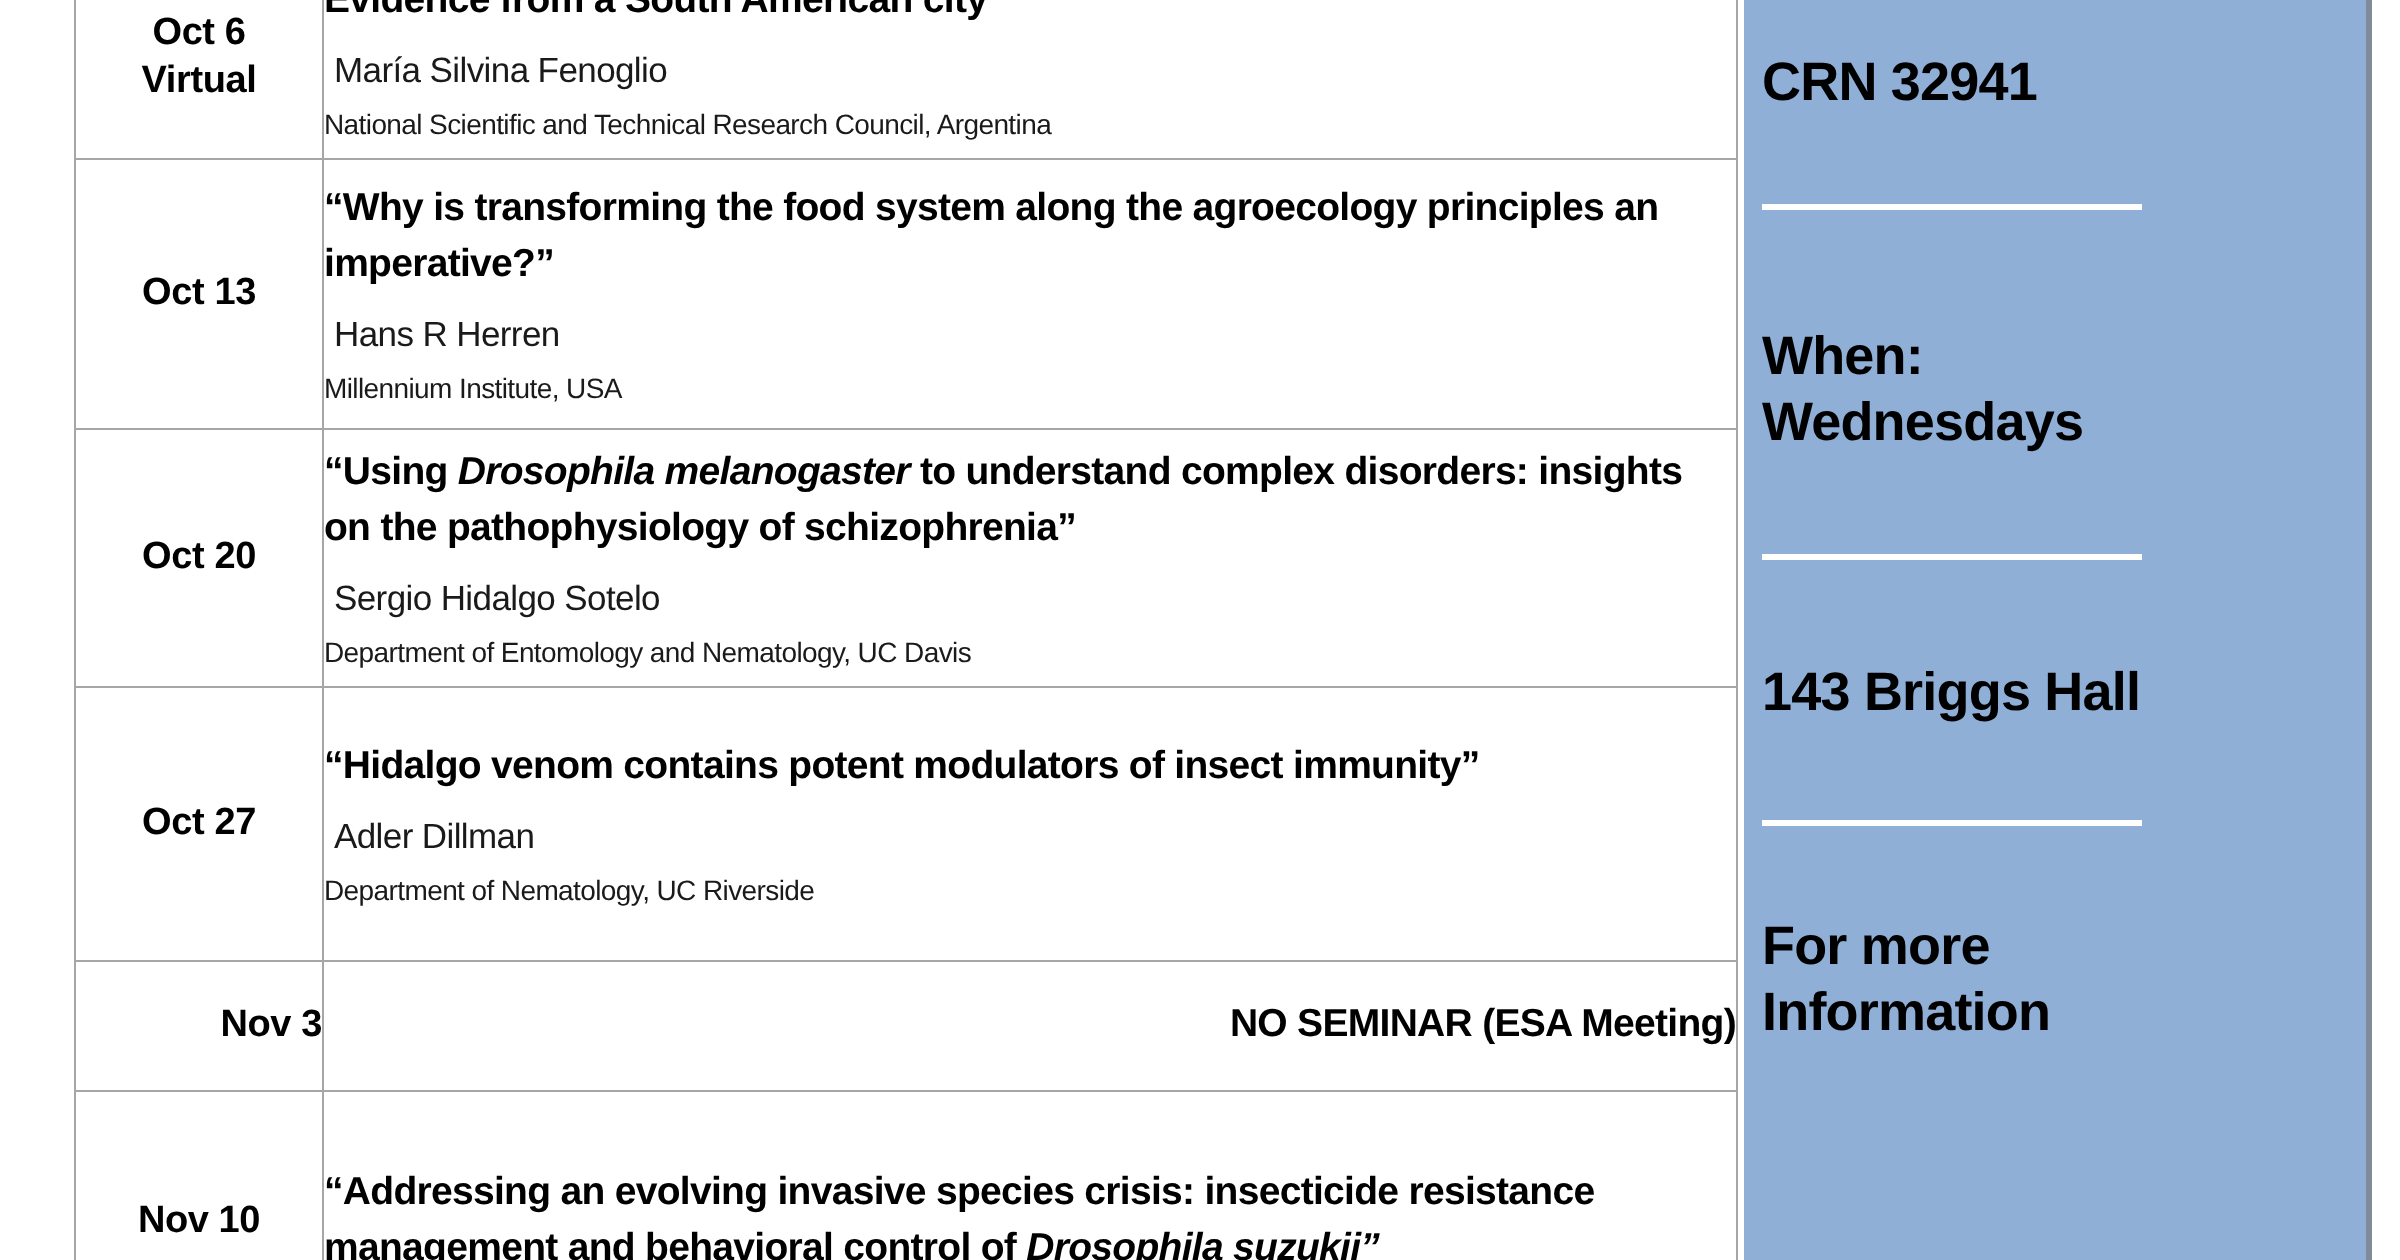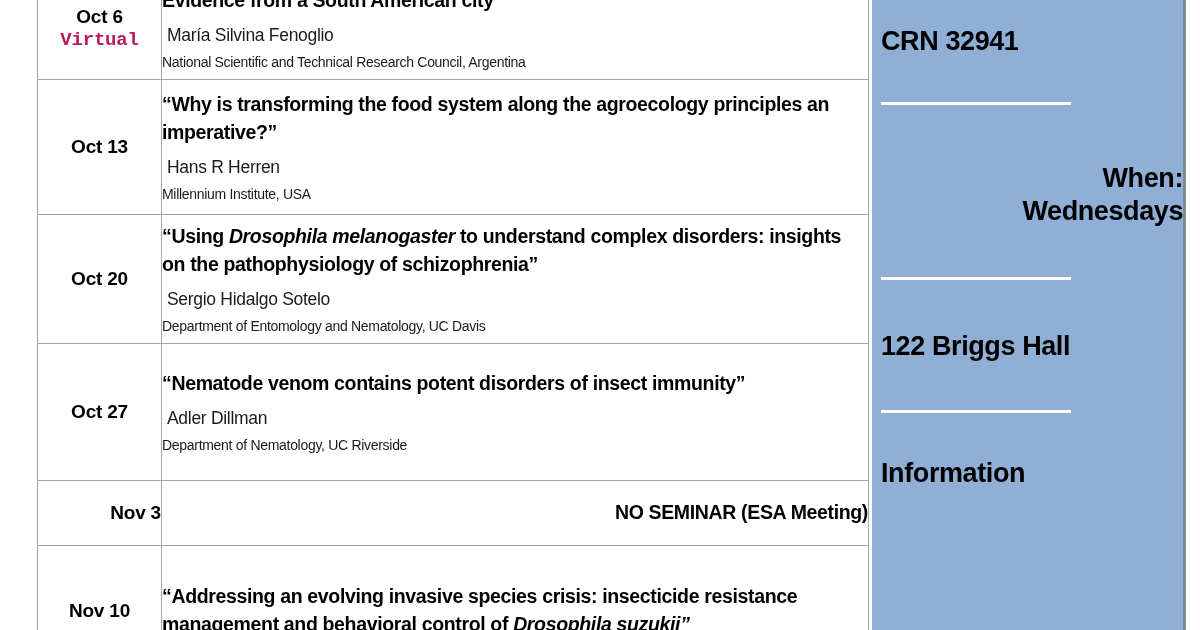--- a/index.html
+++ b/index.html
@@ -47,24 +47,23 @@
   td.date-cell {
     width: 123px;
     text-align: center;
     font-weight: bold;
     font-size: 19px;
     color: #000000;
     line-height: 1.25;
     letter-spacing: -0.2px;
   }
   td.date-cell .virtual {
-    color: #be185d;
+    color: #000000;
     display: block;
     font-weight: bold;
-    font-family: Liberation Mono, monospace;
   }
   td.info-cell {
     padding: 10px 14px 10px 12px;
   }
 
   .talk-title {
     font-weight: bold;
     font-size: 19.5px;
     color: #000000;
     line-height: 1.42;
@@ -126,21 +125,21 @@
   }
   .sb-divider {
     width: 190px;
     height: 3px;
     background: #ffffff;
     margin: 0;
     border: 0;
   }
   .sp-crn       { padding-top: 48px; }
   .d1           { margin-top: 44px; }
-  .sp-when      { padding-top: 57px; text-align: right; }
+  .sp-when      { padding-top: 57px; }
   .d2           { margin-top: 48px; }
   .sp-location  { padding-top: 50px; }
   .d3           { margin-top: 47px; }
   .sp-more      { padding-top: 44px; }
 </style>
 </head>
 <body>
 
 <div class="page">
 
@@ -180,21 +179,21 @@
             <p class="speaker">Sergio Hidalgo Sotelo</p>
             <p class="affiliation">Department of Entomology and Nematology, UC Davis</p>
           </td>
         </tr>
 
         <tr class="row-oct27">
           <td class="date-cell">
             <span>Oct 27</span>
           </td>
           <td class="info-cell">
-            <p class="talk-title"><span>“Nematode venom contains potent disorders of insect immunity”</span></p>
+            <p class="talk-title"><span>“Hidalgo venom contains potent modulators of insect immunity”</span></p>
             <p class="speaker">Adler Dillman</p>
             <p class="affiliation">Department of Nematology, UC Riverside</p>
           </td>
         </tr>
 
         <tr class="row-nov3">
           <td class="date-cell">
             <span>Nov 3</span>
           </td>
           <td class="info-cell">
@@ -224,24 +223,25 @@
     <hr class="sb-divider d1">
 
     <div class="sb-block sp-when">
       <div class="sb-line">When:</div>
       <div class="sb-line">Wednesdays</div>
     </div>
 
     <hr class="sb-divider d2">
 
     <div class="sb-block sp-location">
-      <div class="sb-line">122 Briggs Hall</div>
+      <div class="sb-line">143 Briggs Hall</div>
     </div>
 
     <hr class="sb-divider d3">
 
     <div class="sb-block sp-more">
+      <div class="sb-line">For more</div>
       <div class="sb-line">Information</div>
     </div>
 
   </aside>
 
 </div>
 
 </body></html>

